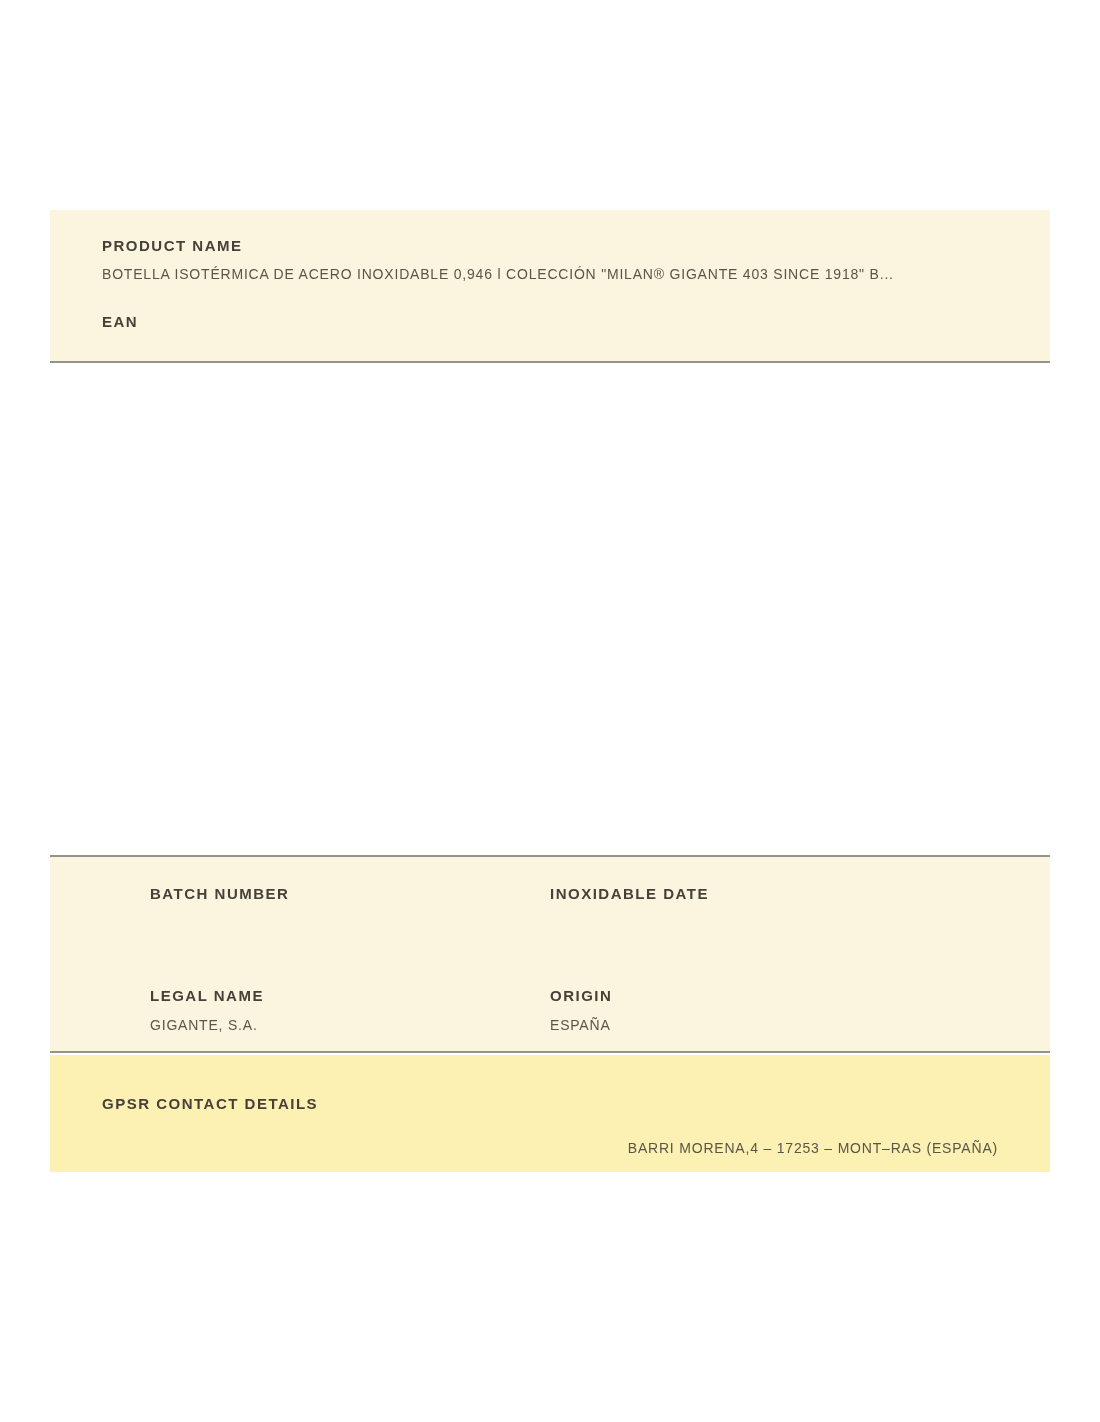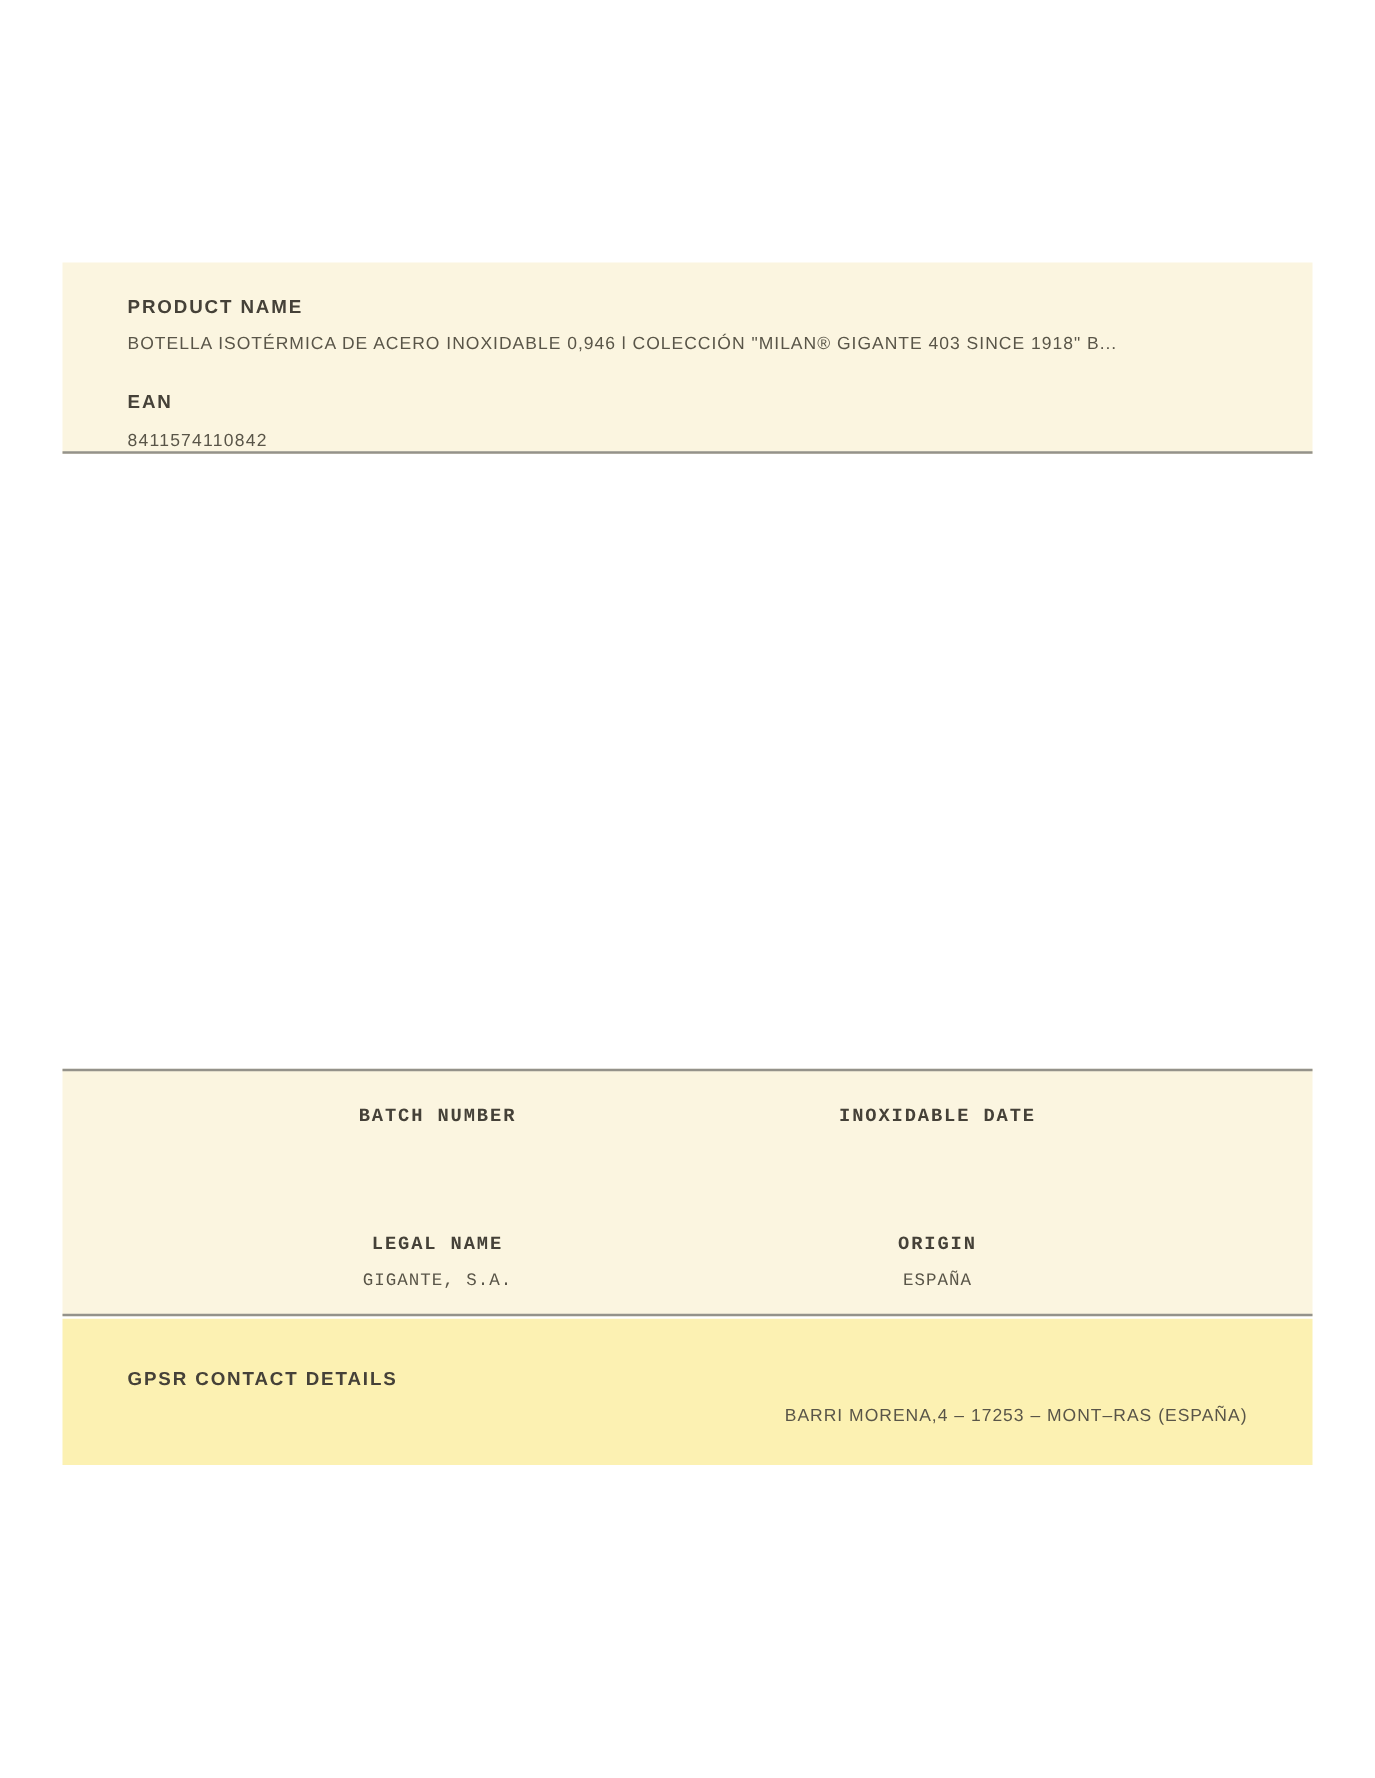--- a/index.html
+++ b/index.html
@@ -58,47 +58,44 @@
     background: var(--cream-bg);
     border-top: 2px solid var(--border);
     border-bottom: 2px solid var(--border);
     padding: 29px 100px 0 100px;
   }
   .batch-row {
     display: flex;
   }
   .batch-row .cell {
     width: 50%;
-    text-align: center;
-    font-family: Liberation Mono, monospace;
   }
   .batch-row-1 { margin-bottom: 56px; }
   .batch-row .cell .value { margin-top: 12px; min-height: 18px; }
 
   
   .section-gpsr {
     top: 1055px;
     height: 117px;
     background: var(--yellow-bg);
     padding: 41px 52px 0 52px;
   }
   .gpsr-address {
-    margin-top: 11px;
+    margin-top: 27px;
     text-align: right;
   }
 </style>
 </head>
 <body>
 
 <div class="section section-product">
   <div class="label">PRODUCT NAME</div>
   <div class="value value-product">BOTELLA ISOTÉRMICA DE ACERO INOXIDABLE 0,946 l COLECCIÓN "MILAN® GIGANTE 403 SINCE 1918" B...</div>
   <div class="ean-block">
     <div class="label">EAN</div>
-    <div class="value value-ean">8411574110842</div>
   </div>
 </div>
 
 <div class="section section-batch">
   <div class="batch-row batch-row-1">
     <div class="cell">
       <div class="label">BATCH NUMBER</div>
       <div class="value"></div>
     </div>
     <div class="cell">

